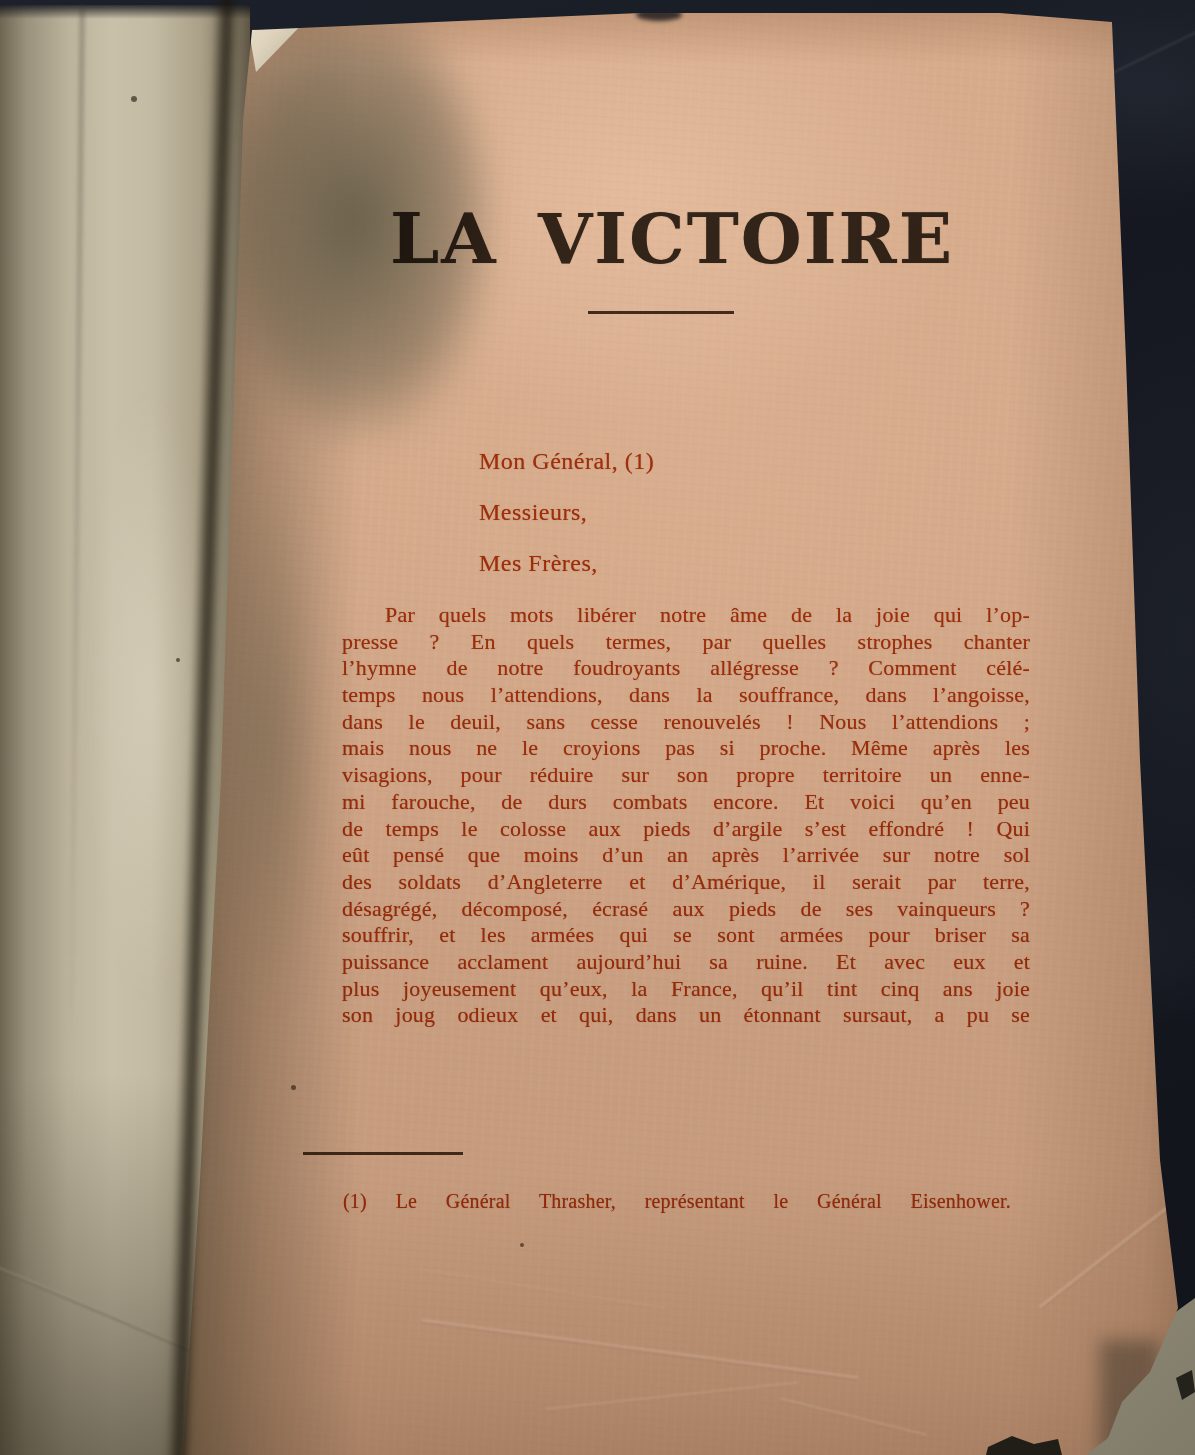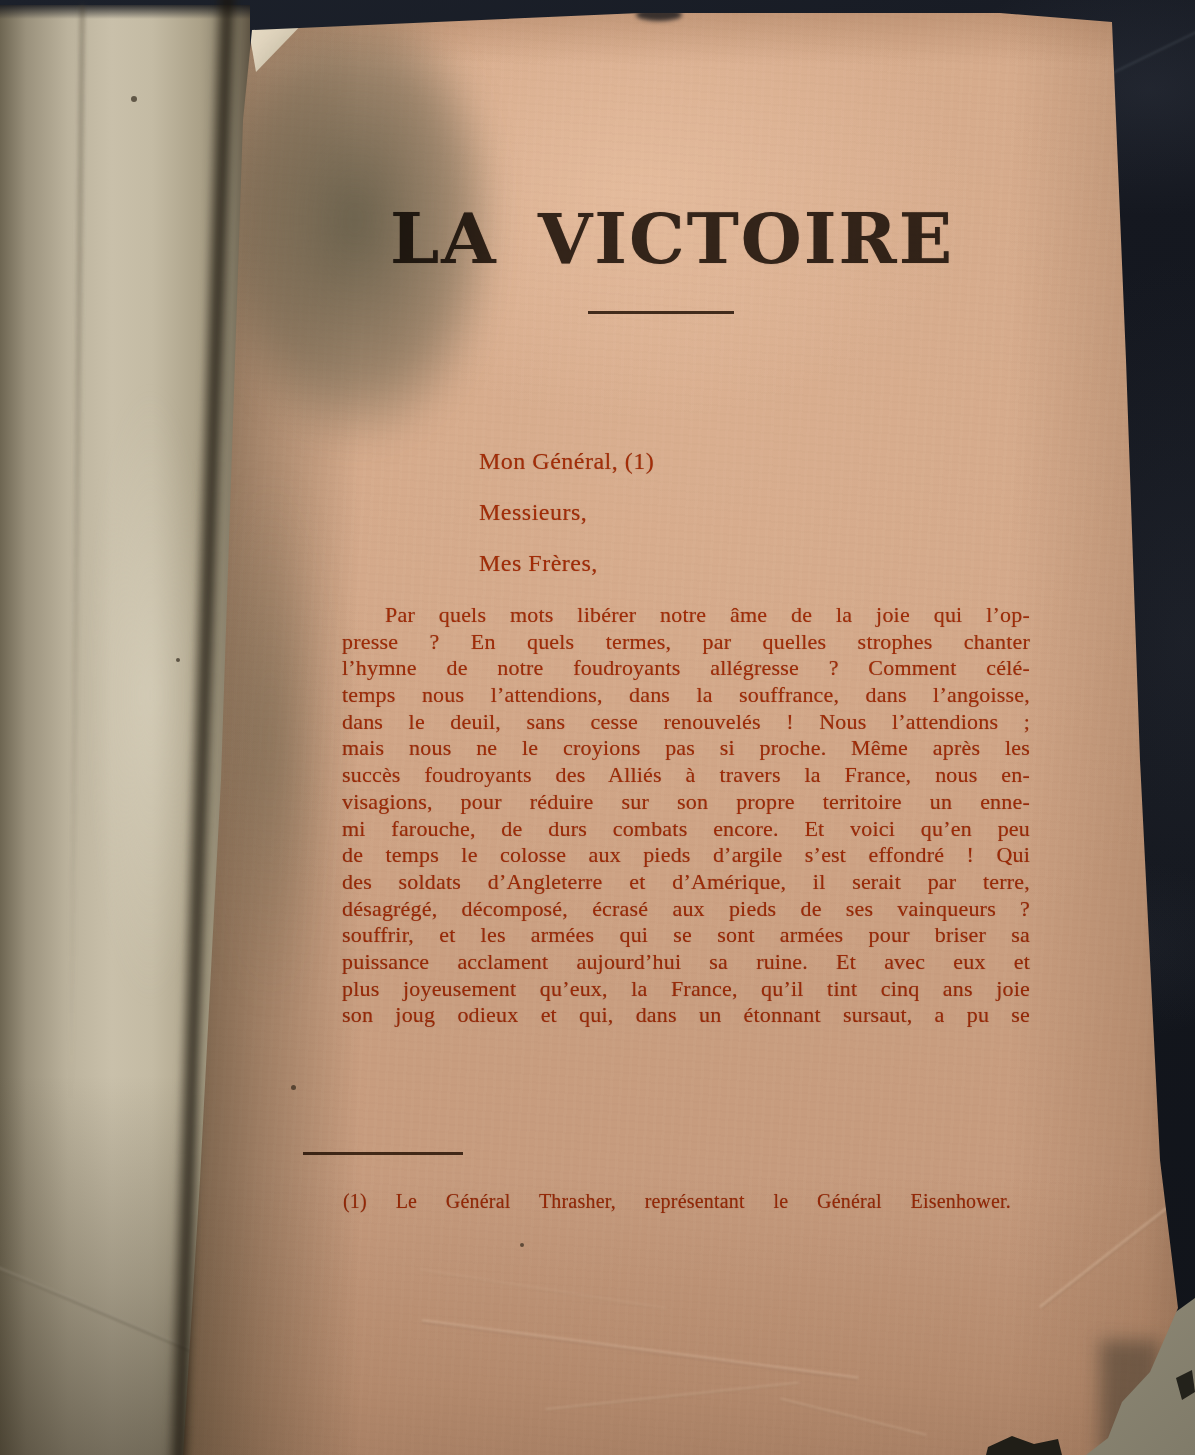--- a/index.html
+++ b/index.html
@@ -179,24 +179,24 @@
       <div>Mes Frères,</div>
     </div>
 
     <div class="body ink">
       <div class="body-line indent">Par quels mots libérer notre âme de la joie qui l’op-</div>
       <div class="body-line">presse ? En quels termes, par quelles strophes chanter</div>
       <div class="body-line">l’hymne de notre foudroyants allégresse ? Comment célé-</div>
       <div class="body-line">temps nous l’attendions, dans la souffrance, dans l’angoisse,</div>
       <div class="body-line">dans le deuil, sans cesse renouvelés ! Nous l’attendions ;</div>
       <div class="body-line">mais nous ne le croyions pas si proche. Même après les</div>
-      <div class="body-line">succès foudroyants des Alliés à travers la France, nous en-</div>
       <div class="body-line">visagions, pour réduire sur son propre territoire un enne-</div>
       <div class="body-line">mi farouche, de durs combats encore. Et voici qu’en peu</div>
       <div class="body-line">de temps le colosse aux pieds d’argile s’est effondré ! Qui</div>
+      <div class="body-line">eût pensé que moins d’un an après l’arrivée sur notre sol</div>
       <div class="body-line">des soldats d’Angleterre et d’Amérique, il serait par terre,</div>
       <div class="body-line">désagrégé, décomposé, écrasé aux pieds de ses vainqueurs ?</div>
       <div class="body-line">souffrir, et les armées qui se sont armées pour briser sa</div>
       <div class="body-line">puissance acclament aujourd’hui sa ruine. Et avec eux et</div>
       <div class="body-line">plus joyeusement qu’eux, la France, qu’il tint cinq ans joie</div>
       <div class="body-line">son joug odieux et qui, dans un étonnant sursaut, a pu se</div>
     </div>
 
     <div class="footnote-rule"></div>
     <div class="footnote ink">(1) Le Général Thrasher, représentant le Général Eisenhower.</div>

